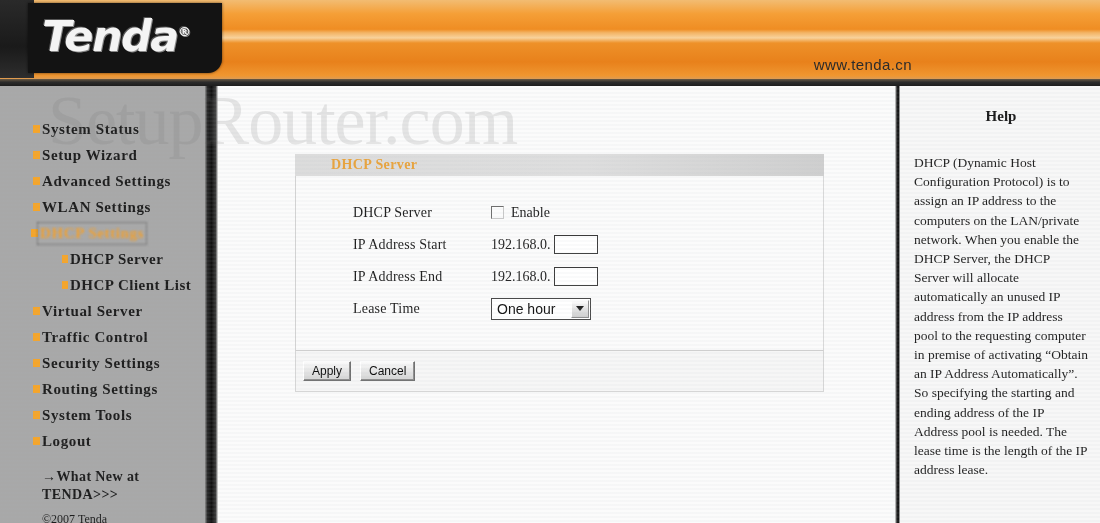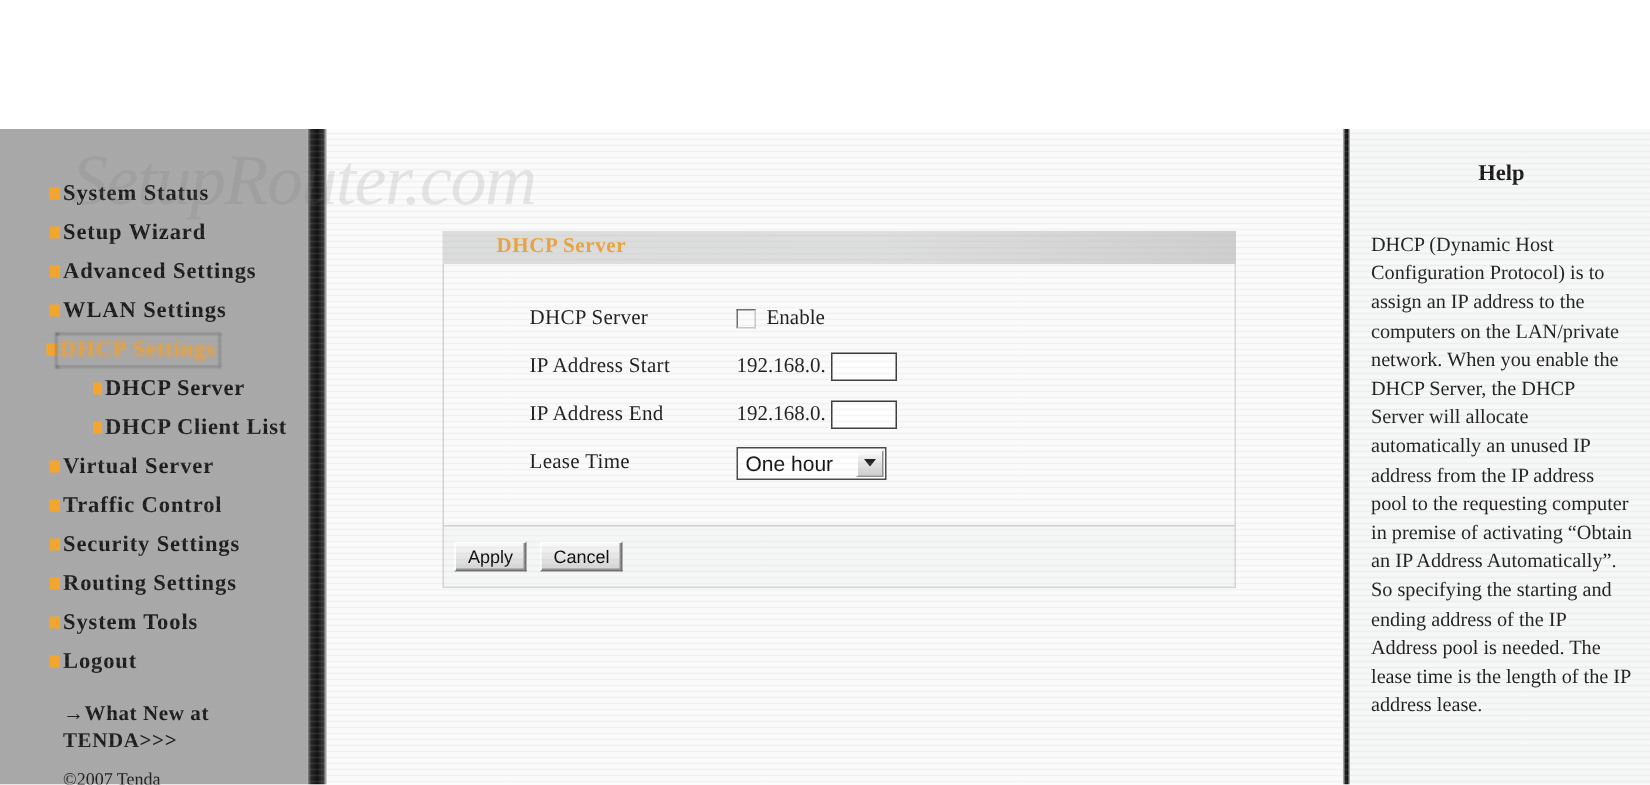--- a/index.html
+++ b/index.html
@@ -353,35 +353,42 @@
     color: #1e1e1e;
     text-align: left;
   }
 
   
   .watermark {
     position: absolute;
     left: 48px; top: 79px;
     width: 860px;
     font-family: "Liberation Serif", serif;
-    font-size: 48px;
+    font-size: 70px;
     color: rgba(120,120,120,0.17);
     letter-spacing: -1px;
     white-space: nowrap;
     pointer-events: none;
     z-index: 9;
     line-height: 84px;
-    font-style: italic;
   }
 </style>
 </head>
 <body>
 
 <div id="app">
 
+  <div class="header">
+    <div class="header-left-block"></div>
+    <div class="logo-box">
+      <div class="logo-text"><span>Tenda</span><span class="logo-reg">®</span></div>
+    </div>
+    <div class="header-url">www.tenda.cn</div>
+    <div class="header-bottombar"></div>
+  </div>
 
   <div class="body-wrap">
 
     <div class="sidebar">
       <div class="nav">
 
         <div class="nav-item">
           <span class="bullet"></span>
           <span class="label">System Status</span>
         </div>

